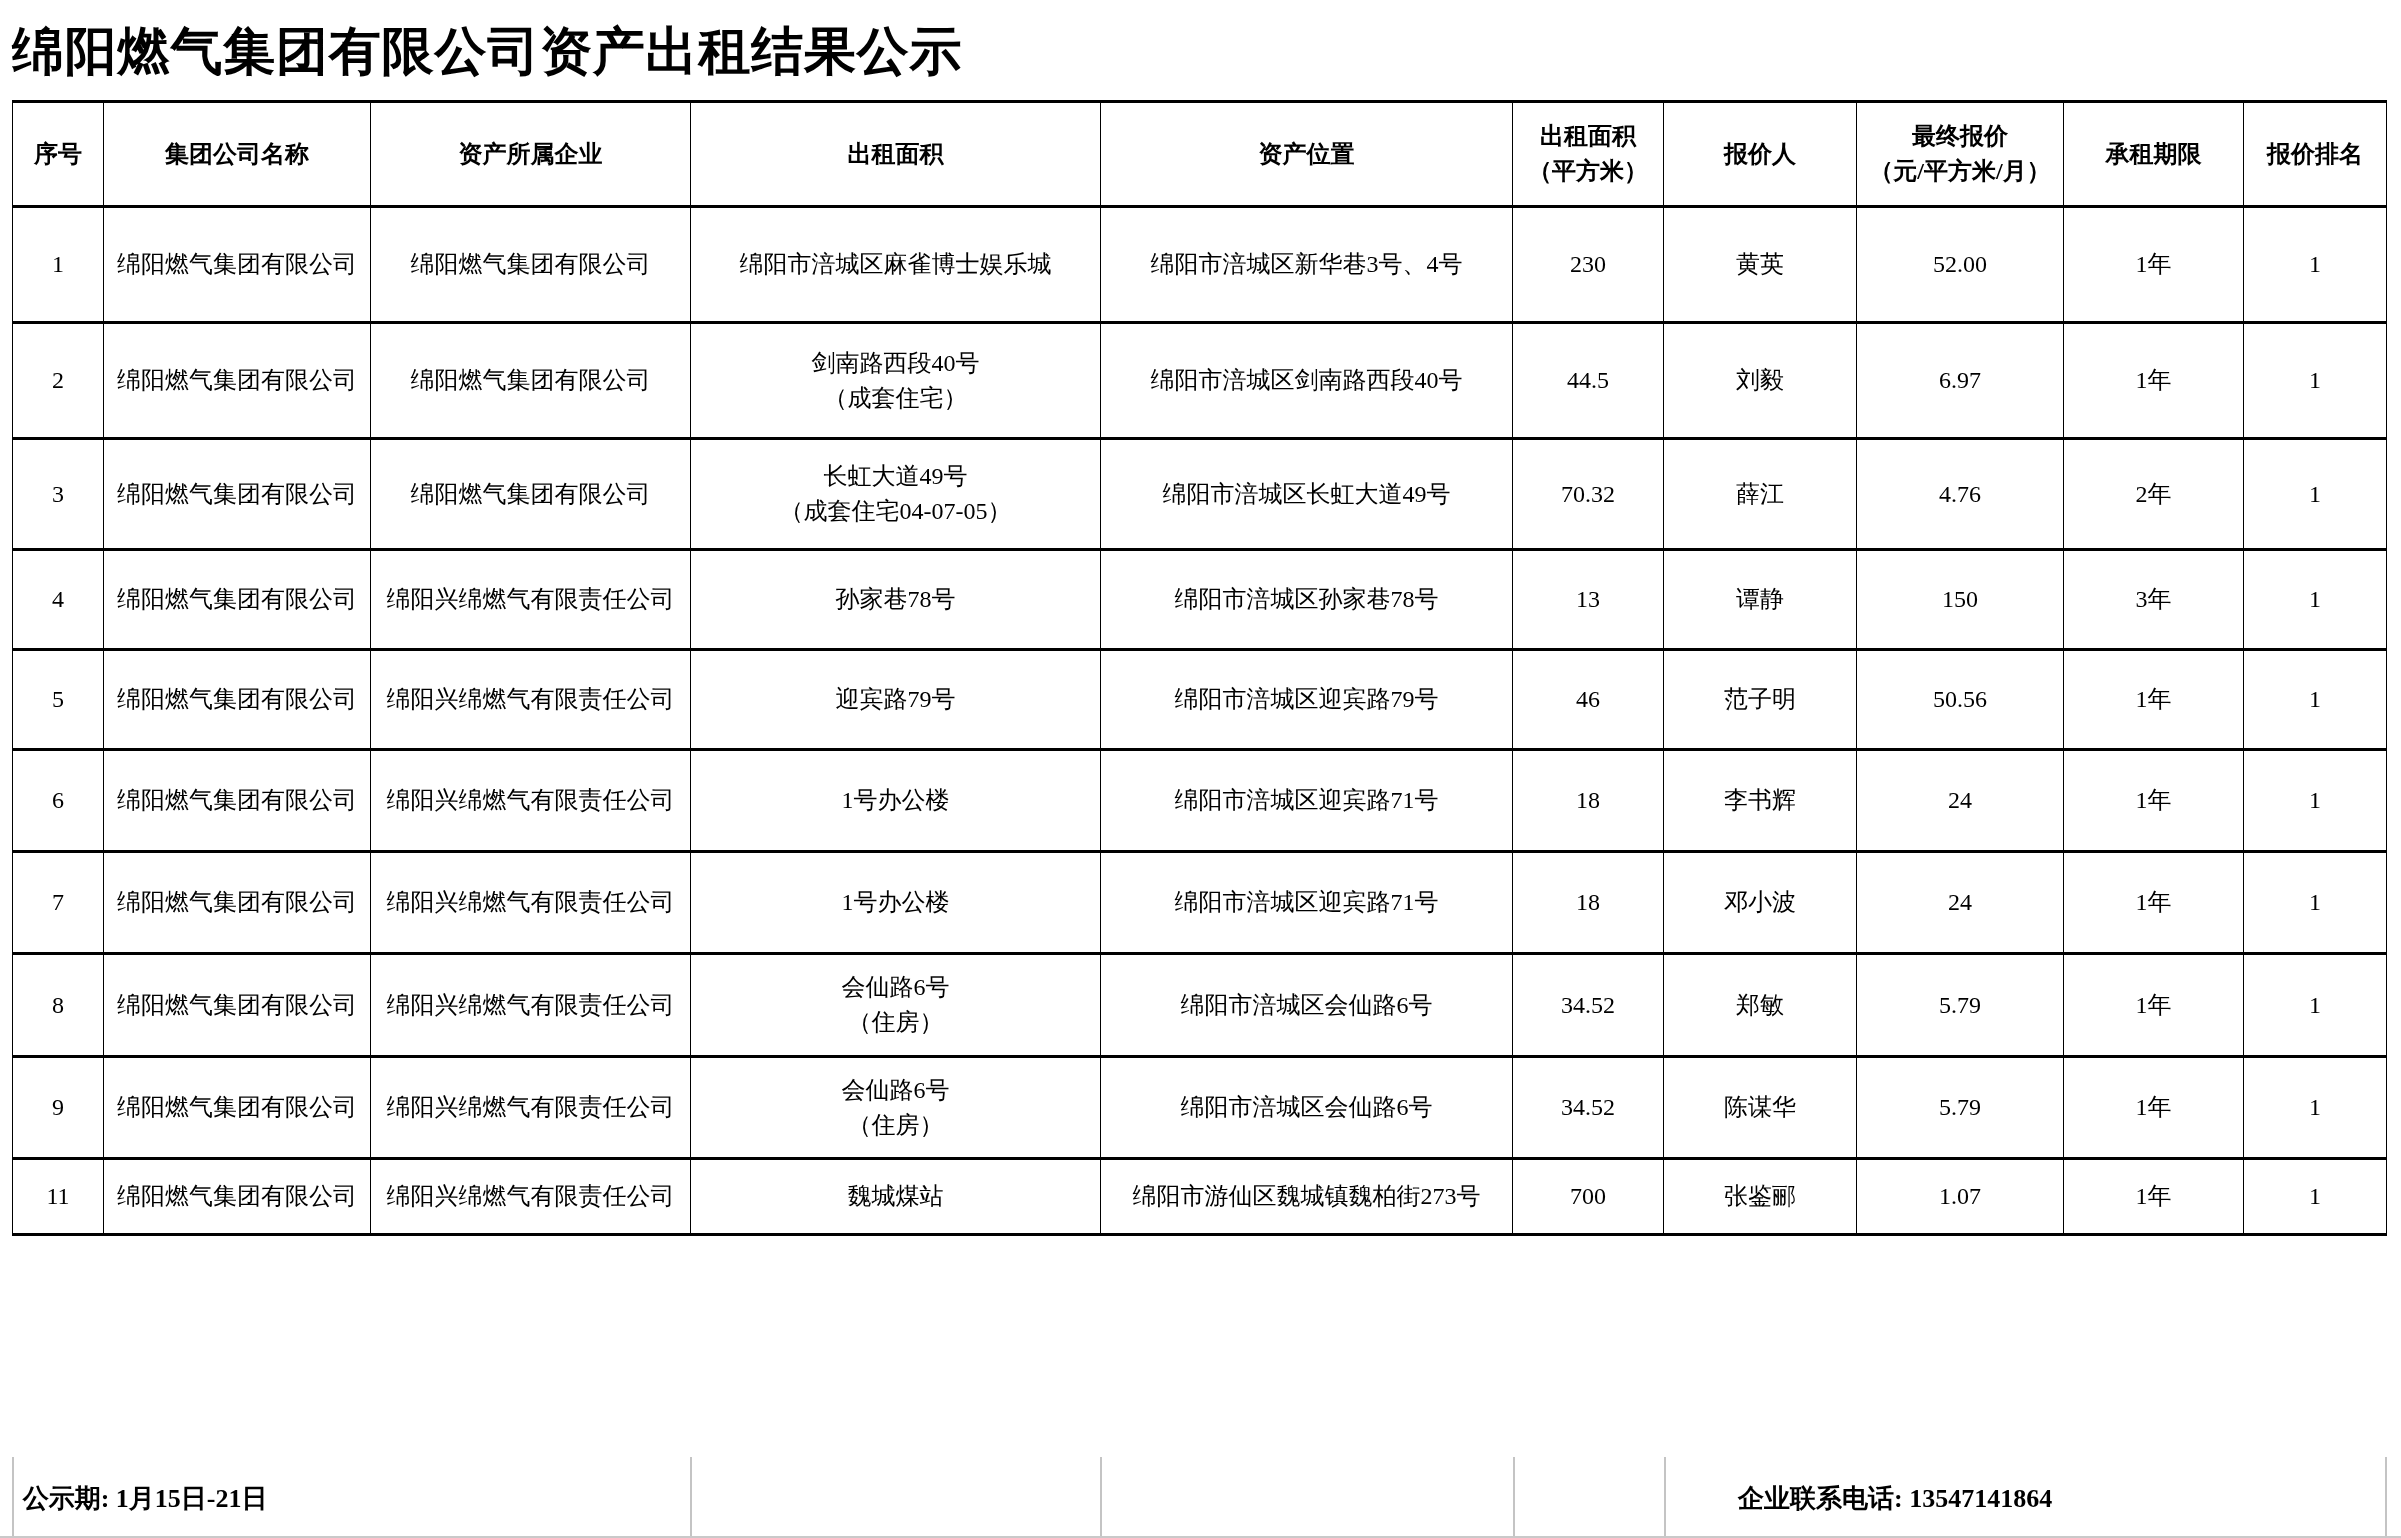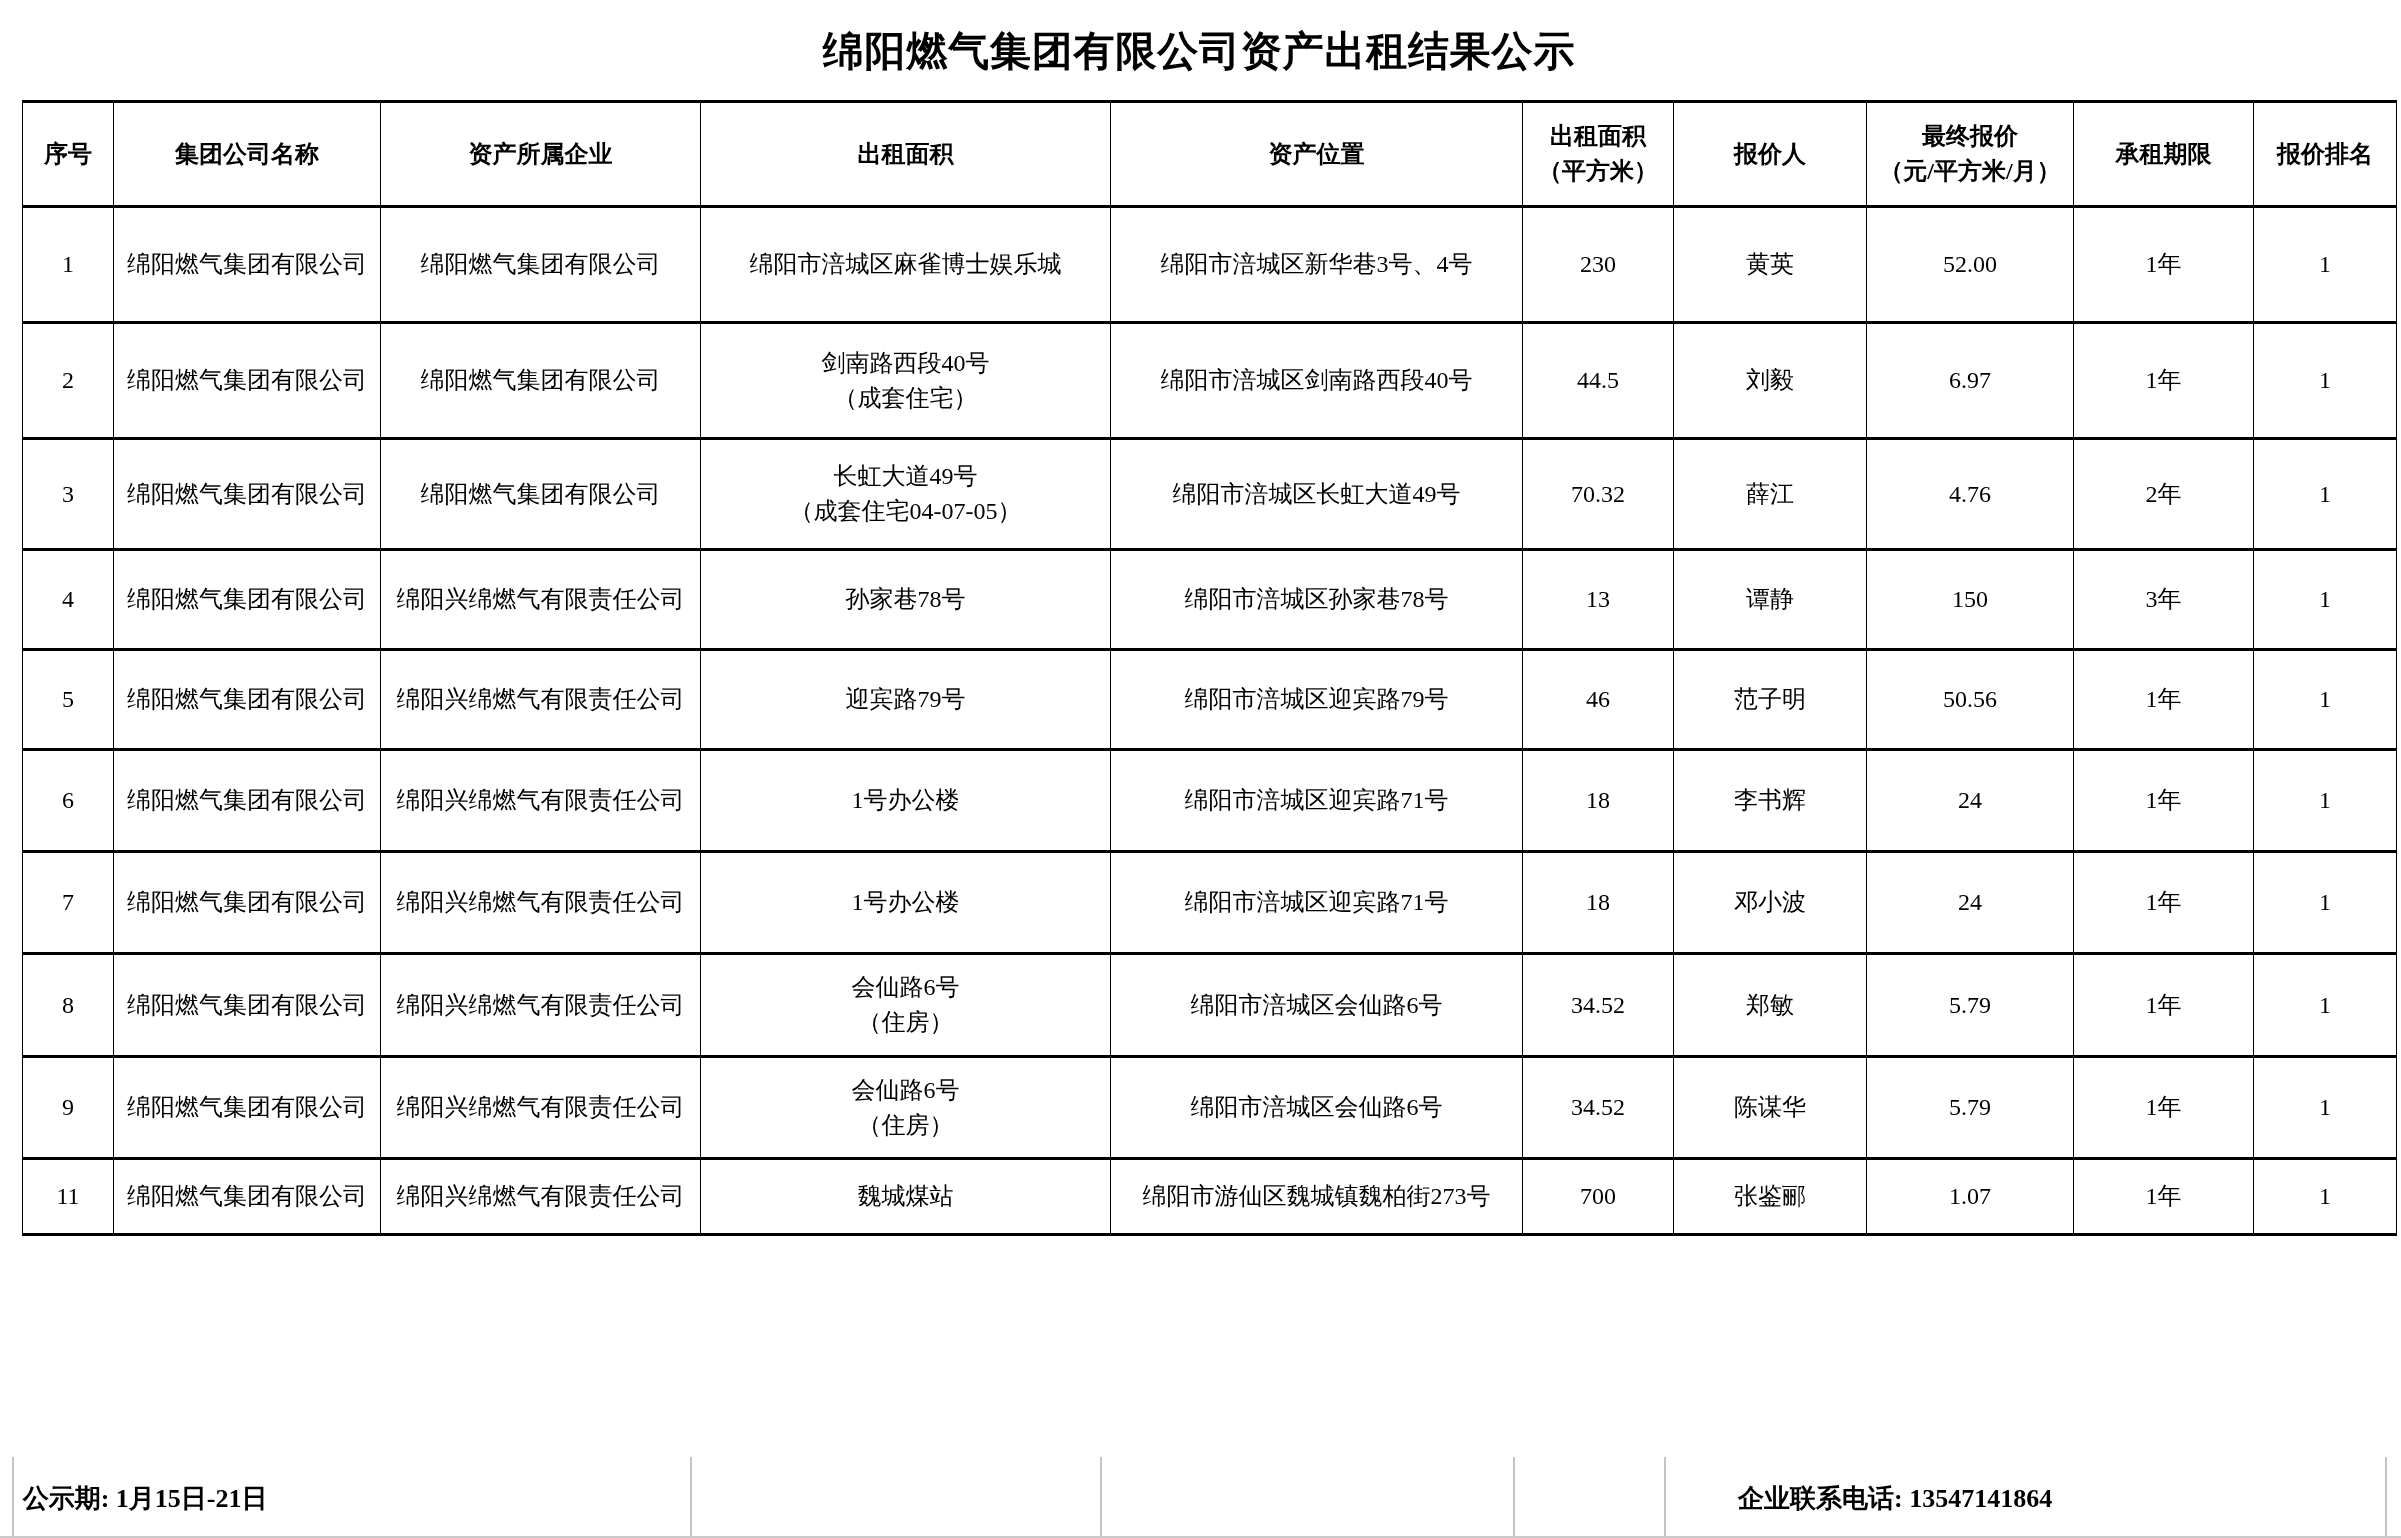--- a/index.html
+++ b/index.html
@@ -9,29 +9,28 @@
     overflow: hidden;
     font-family: "Liberation Serif", "DejaVu Serif", serif;
     color: #000;
   }
   .page { position: relative; width: 2401px; height: 1539px; background: #fff; }
 
   .title {
     position: absolute; left: 12px; top: 0;
     width: 2374px; height: 100px;
     line-height: 103px;
-    text-align: center;
-    font-size: 41px;
+    font-size: 52px;
     font-weight: bold;
     letter-spacing: 0.8px;
     white-space: nowrap;
   }
 
   table.grid {
-    position: absolute; left: 22px; top: 100px;
+    position: absolute; left: 12px; top: 100px;
     width: 2374px;
     table-layout: fixed;
     border-collapse: collapse;
   }
   table.grid th, table.grid td {
     border: 1.5px solid #000;
     border-top-width: 3px;
     border-bottom-width: 3px;
     text-align: center;
     vertical-align: middle;

